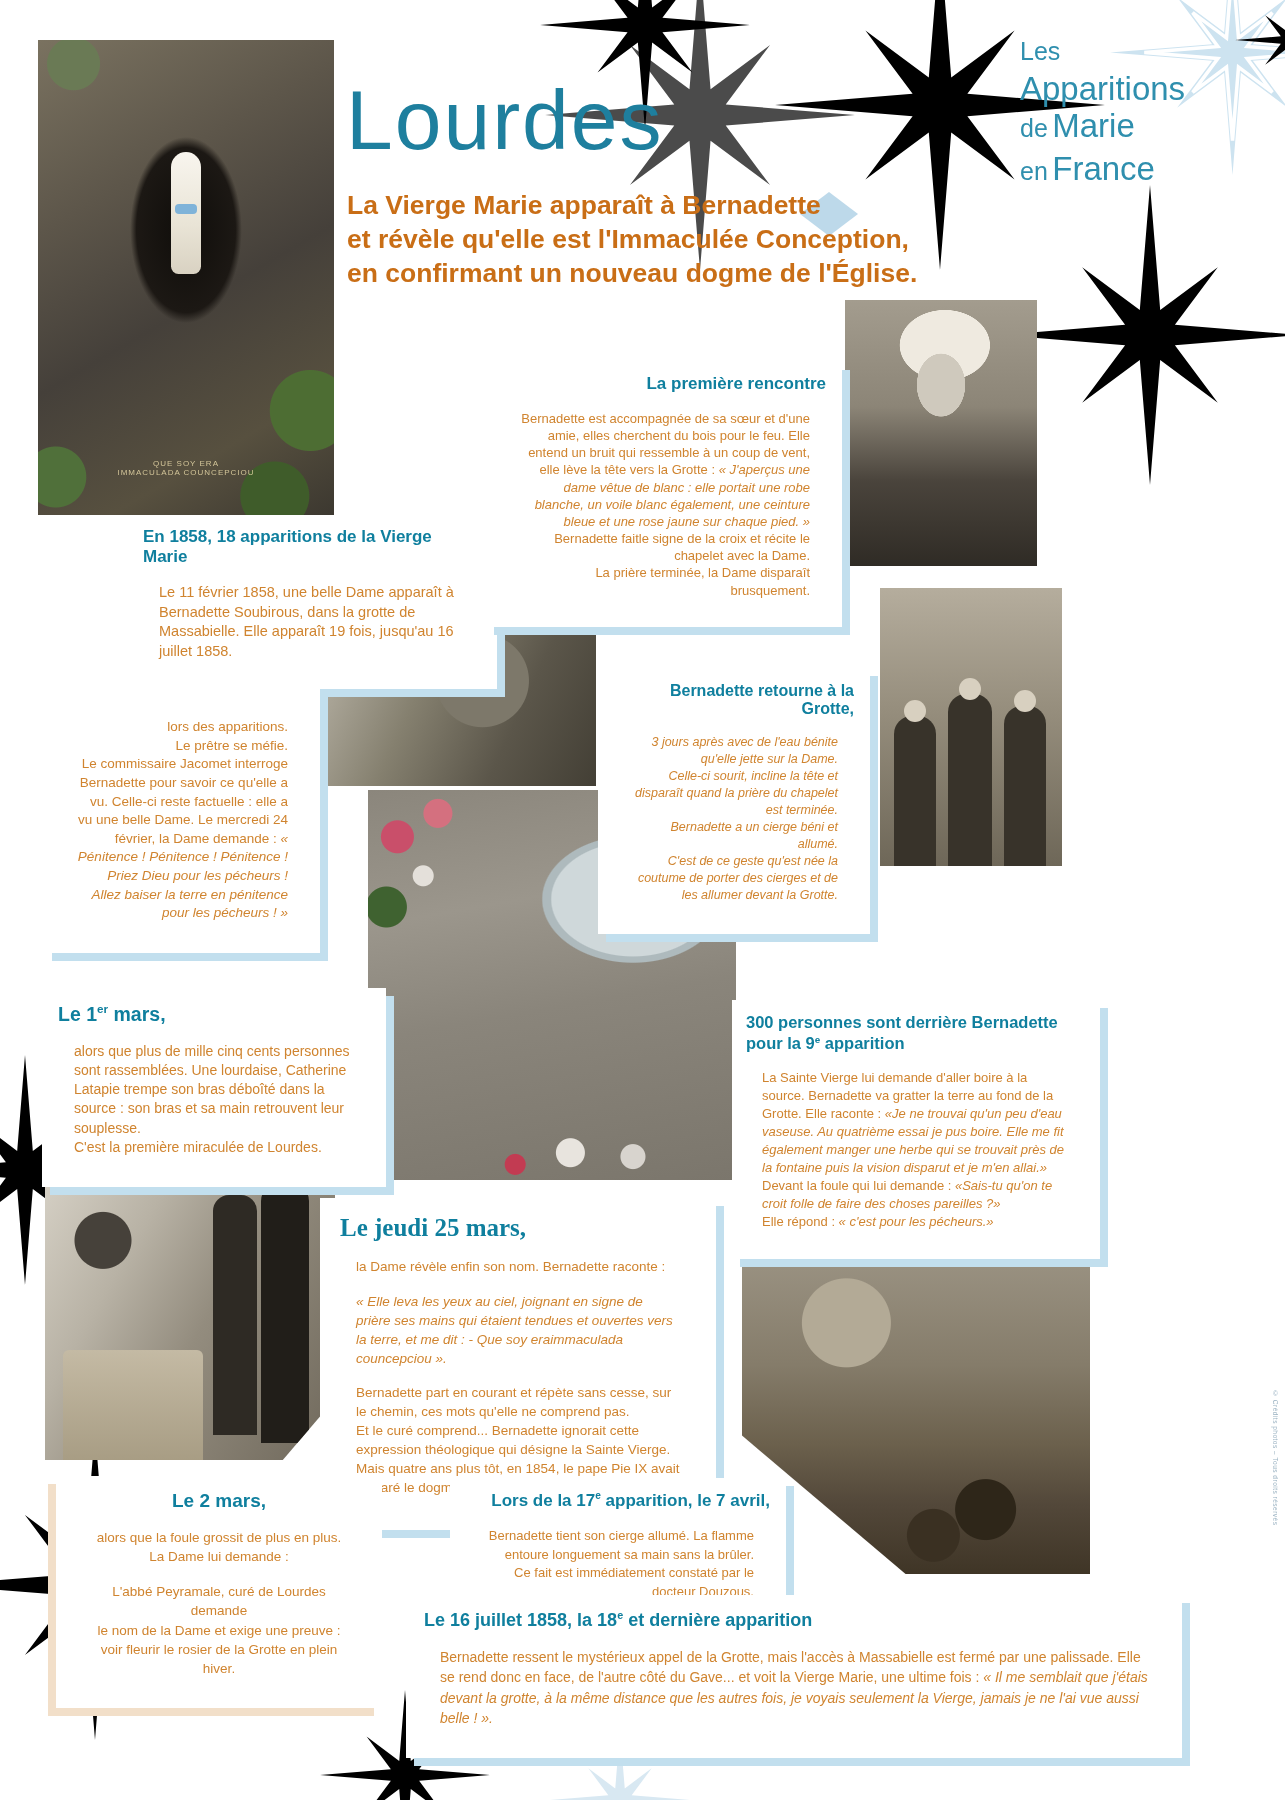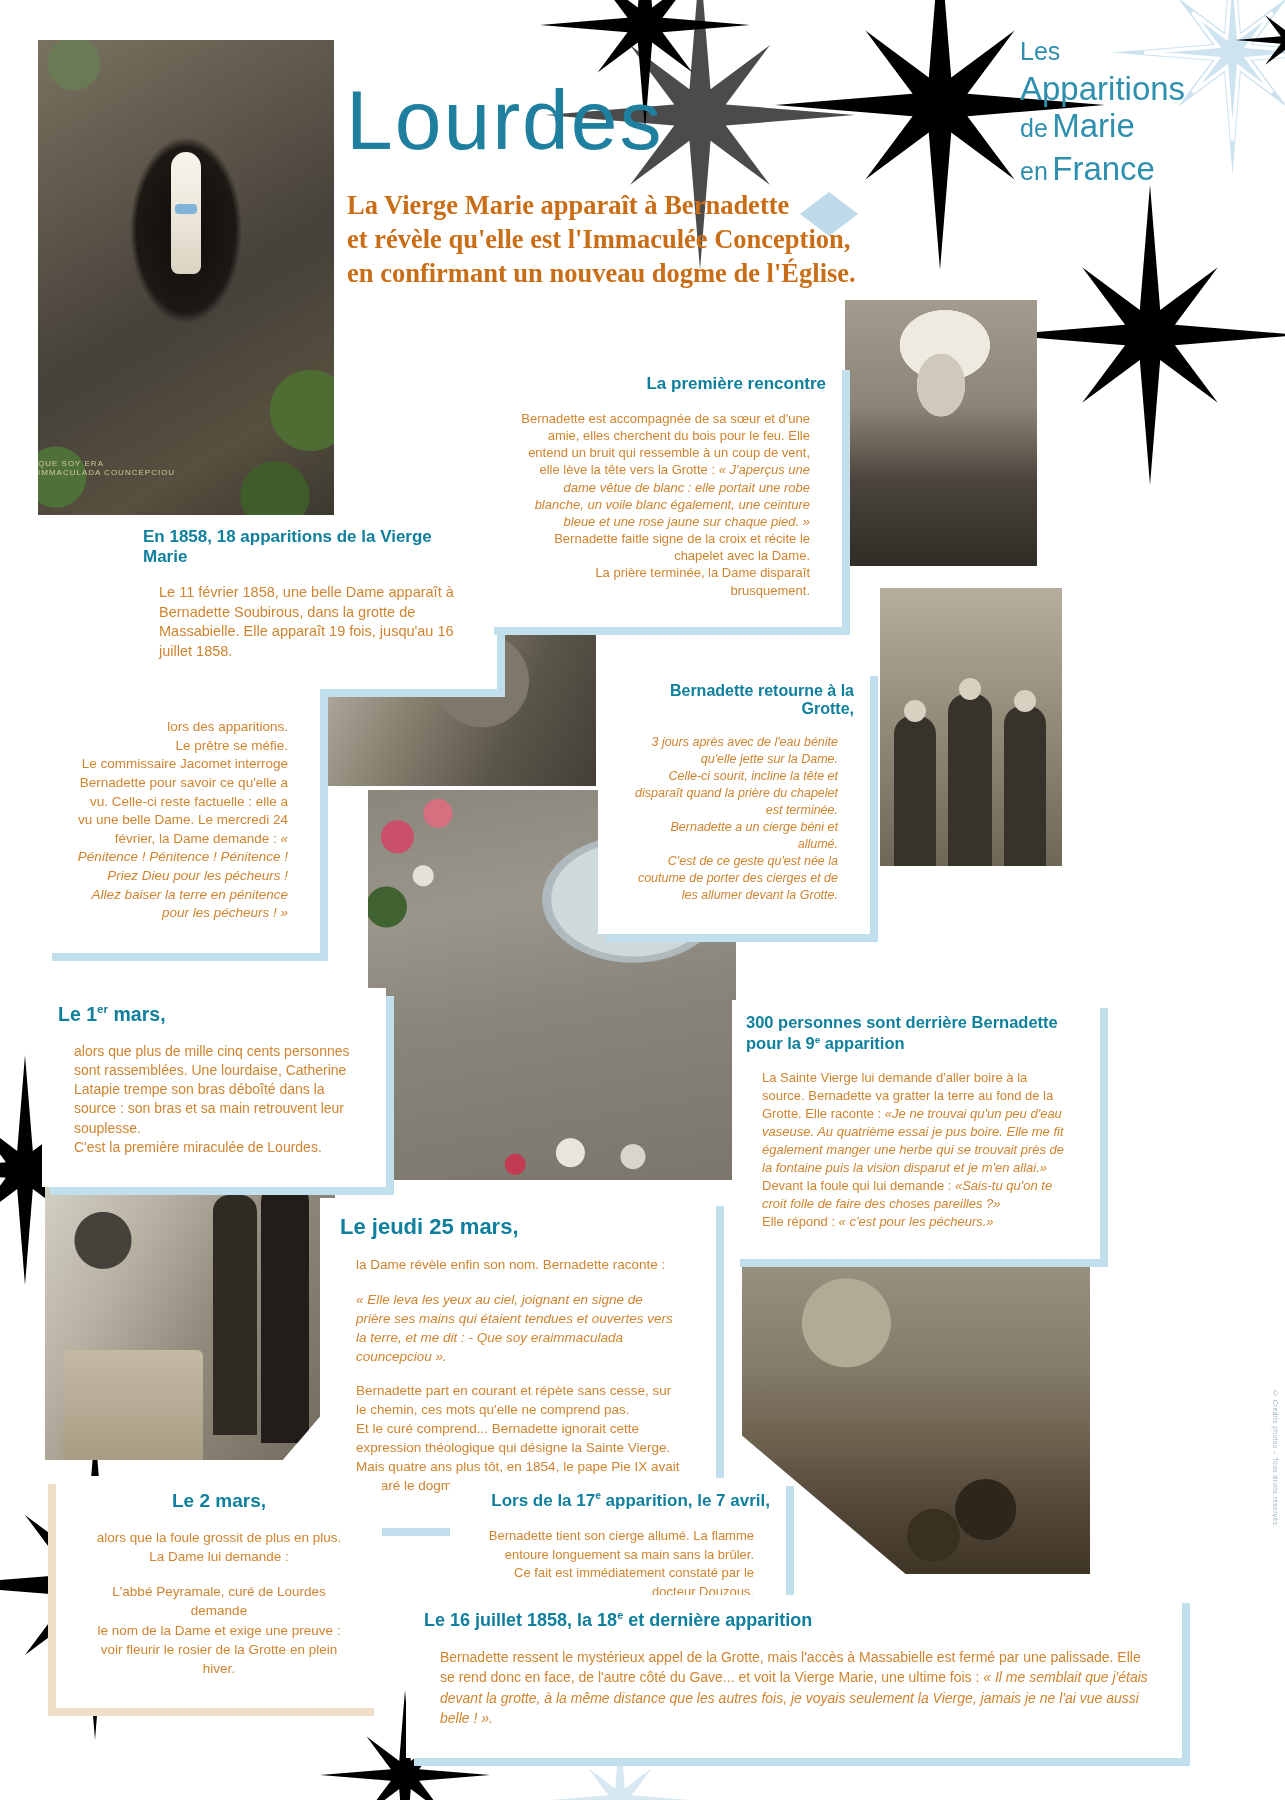--- a/index.html
+++ b/index.html
@@ -19,21 +19,21 @@
   
   .title{
     position:absolute;left:346px;top:72px;z-index:2;margin:0;
     font-size:84px;font-weight:300;letter-spacing:2px;color:#1e7f9e;
   }
   .logo{position:absolute;left:1020px;top:33px;z-index:2;color:#2f8fae;line-height:37px;}
   .logo .big{font-size:33px;}
   .logo .small{font-size:25px;}
   .subtitle{
     position:absolute;left:347px;top:188px;z-index:2;
-    font-family:Liberation Serif, serif;font-weight:bold;
+    font-family:Liberation Sans, sans-serif;font-weight:bold;
     font-size:26.5px;line-height:34px;color:#c96e16;
   }
   
   .card{
     position:absolute;z-index:3;background:#ffffff;
     box-shadow:8px 8px 0 #c2dfee;padding:14px 16px;
   }
   .card h2{margin:0 0 10px 0;color:#0f7f9e;font-weight:bold;}
   .card .body{margin:16px;color:#d0842f;white-space:pre-line;}
   .card .q{font-style:italic;color:#d0842f;}
@@ -50,21 +50,21 @@
   .card-d{left:598px;top:668px;width:272px;text-align:right;}
   .card-d h2{font-size:16px;}
   .card-d .body{font-size:12.5px;line-height:1.36;font-style:italic;}
   .card-e{left:42px;top:988px;width:344px;}
   .card-e h2{font-size:19.5px;}
   .card-e .body{font-size:14px;line-height:1.38;}
   .card-f{left:732px;top:1000px;width:368px;padding:12px 14px;}
   .card-f h2{font-size:16.5px;line-height:1.25;}
   .card-f .body{font-size:13px;line-height:1.38;}
   .card-g{left:320px;top:1198px;width:396px;padding:16px 20px;}
-  .card-g h2{font-size:22px;}
+  .card-g h2{font-size:25px;font-family:Liberation Serif, serif;}
   .card-g .body{font-size:13.5px;line-height:1.4;}
   .card-h{left:56px;top:1476px;width:326px;text-align:center;box-shadow:-8px 8px 0 #f2dfc9;}
   .card-h h2{font-size:19px;}
   .card-h .body{font-size:13.5px;line-height:1.42;}
   .card-i{left:450px;top:1478px;width:336px;text-align:right;padding:12px 16px;}
   .card-i h2{font-size:17px;}
   .card-i .body{font-size:13px;line-height:1.45;}
   .card-j{left:406px;top:1595px;width:776px;padding:14px 18px;}
   .card-j h2{font-size:18px;}
   .card-j .body{font-size:14px;line-height:1.45;}
@@ -83,21 +83,21 @@
   .statue{
     position:absolute;left:133px;top:112px;width:30px;height:122px;
     background:linear-gradient(#f8f5ee 0%,#e9e4d6 60%,#d9d2c2 100%);
     border-radius:16px 16px 8px 8px;
   }
   .statue::after{
     content:"";position:absolute;left:4px;top:52px;width:22px;height:10px;
     background:#7fb3d9;border-radius:4px;
   }
   .inscription{
-    position:absolute;left:0;right:0;bottom:38px;
+    position:absolute;left:0;right:0;bottom:38px;text-align:center;
     font-size:8px;letter-spacing:1px;color:#e8d9a8;opacity:0.85;white-space:pre-line;
   }
   .photo-portrait{
     left:845px;top:300px;width:192px;height:266px;
     background:
       radial-gradient(ellipse 40px 52px at 50% 32%, #cfc9bd 0 60%, rgba(0,0,0,0) 61%),
       radial-gradient(ellipse 64px 50px at 52% 17%, #efeae0 0 70%, rgba(0,0,0,0) 71%),
       linear-gradient(180deg,#a39c8e 0%,#8c8577 40%,#4a443c 68%,#2f2b25 100%);
   }
   .photo-massabielle{

